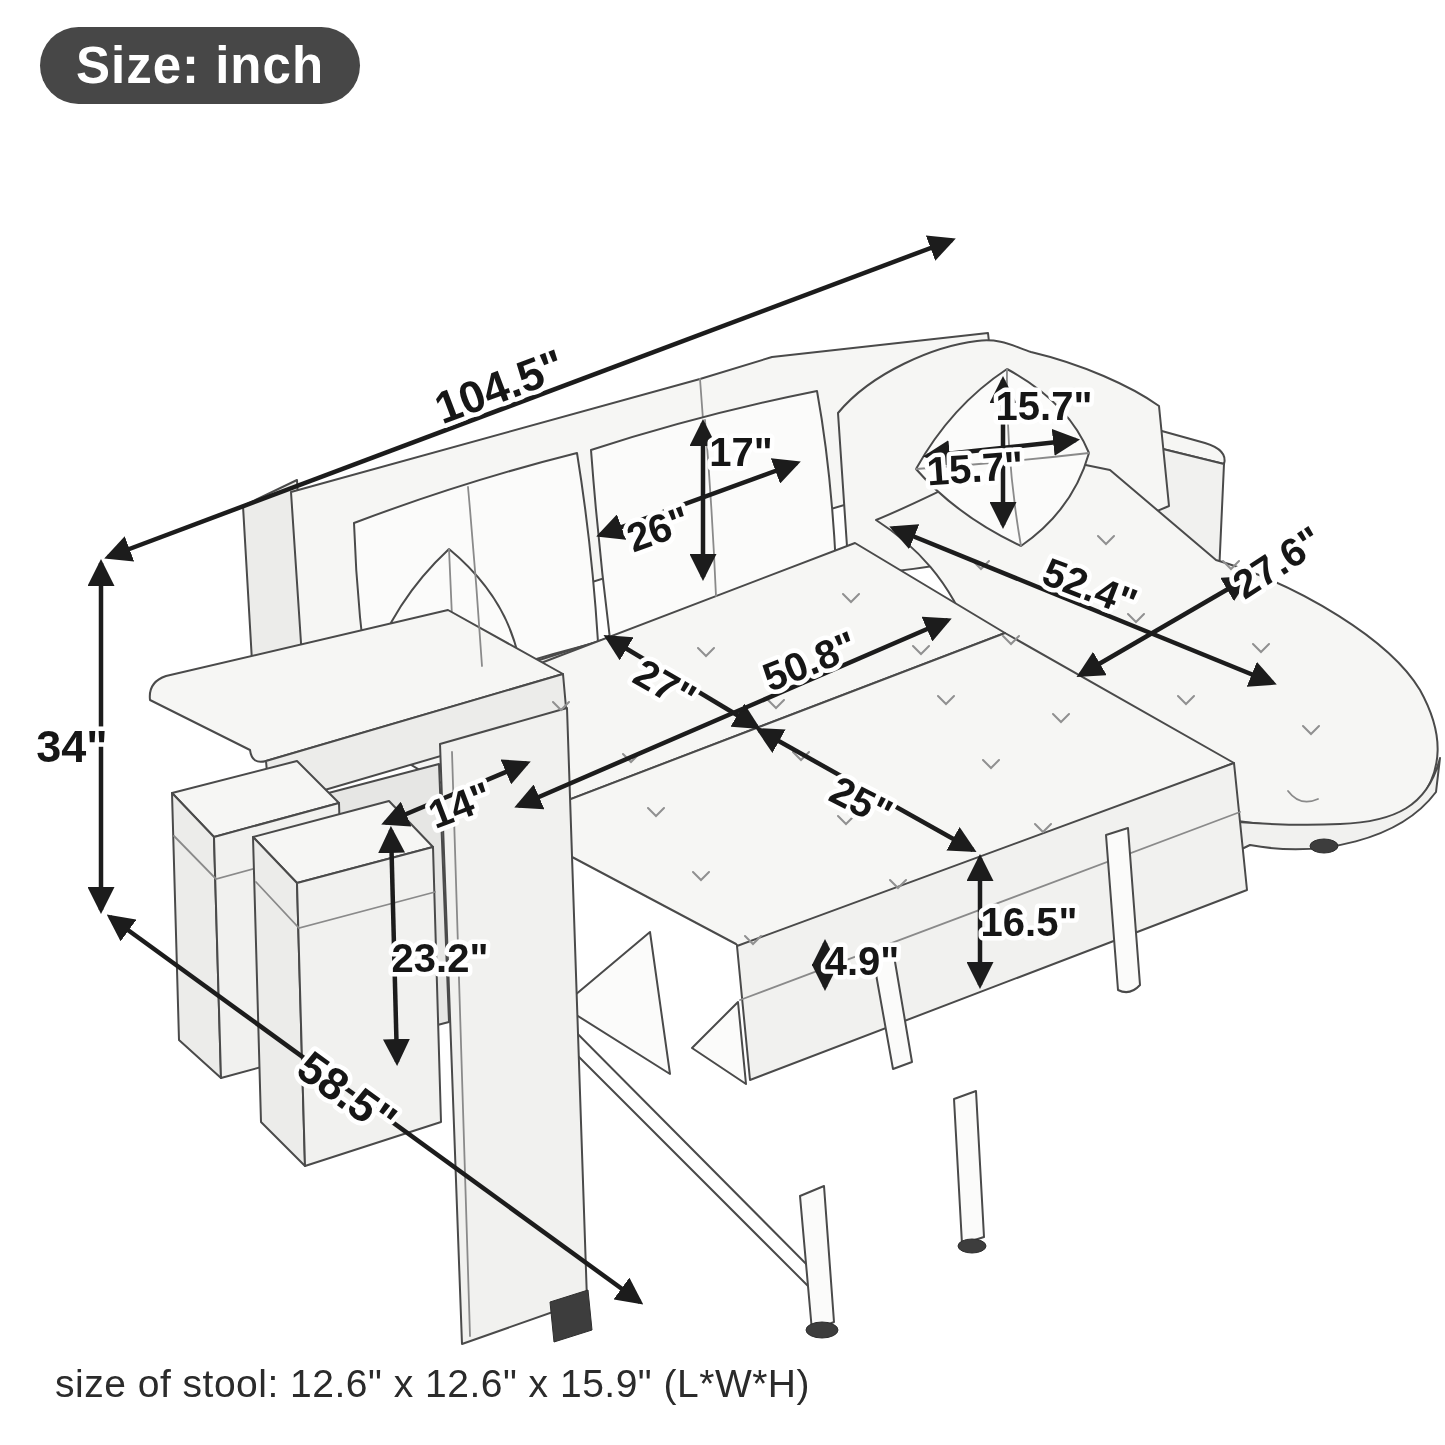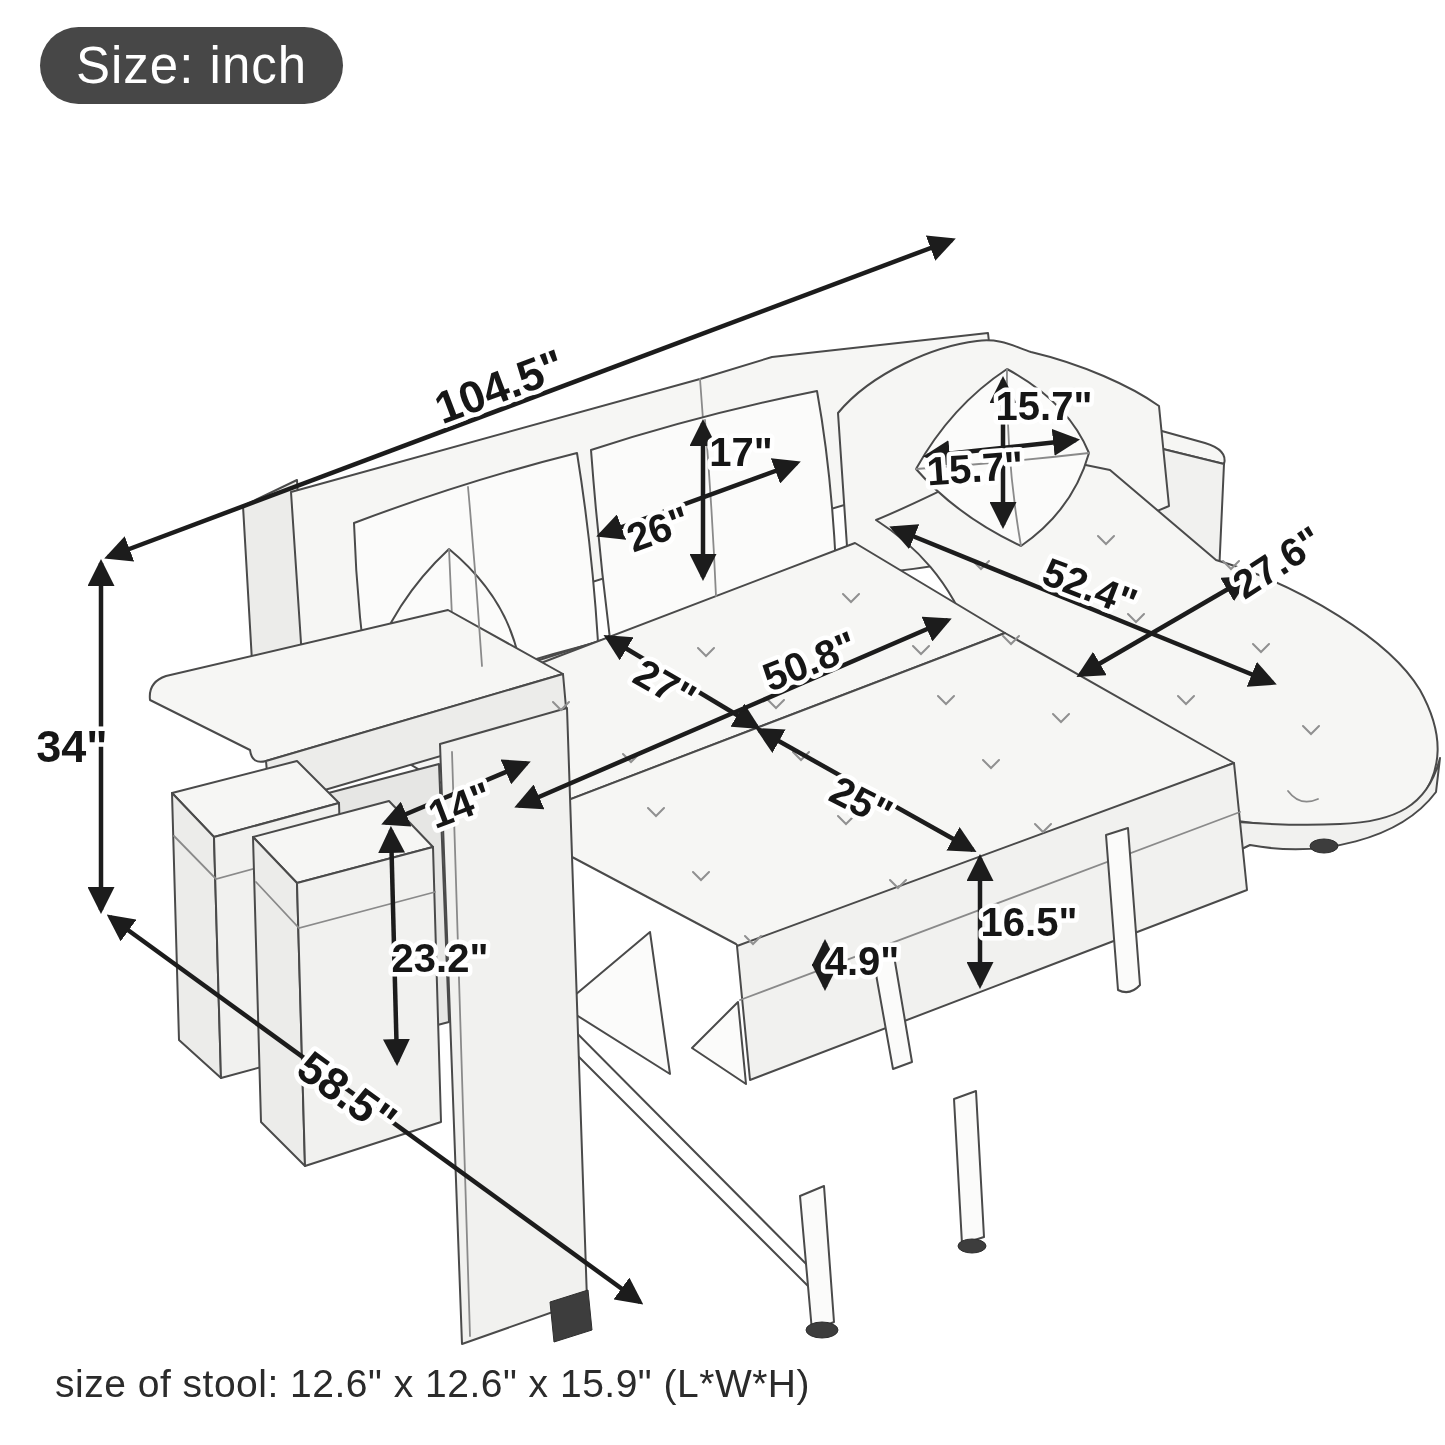--- a/index.html
+++ b/index.html
@@ -1,21 +1,21 @@
 <!DOCTYPE html>
 <html><head>
 <meta charset="utf-8">
 <style>
   html,body{margin:0;padding:0;background:#ffffff;}
   .stage{position:relative;width:1445px;height:1445px;background:#ffffff;overflow:hidden;
          font-family:"Liberation Sans","DejaVu Sans",sans-serif;}
   .stage svg{position:absolute;left:0;top:0;}
   .unit-badge{position:absolute;left:40px;top:27px;height:77px;padding:0 36px;
     background:#474747;border-radius:44px;display:flex;align-items:center;justify-content:center;
-    color:#ffffff;font-size:51px;font-weight:normal;letter-spacing:1px;}
+    color:#ffffff;font-size:51px;font-weight:bold;letter-spacing:1px;}
   .stool-note{position:absolute;left:55px;top:1362px;color:#2b2b2b;font-size:39px;
     font-weight:400;letter-spacing:0.5px;}
   
   .sk{stroke:#4a4a4a;stroke-width:2;stroke-linejoin:round;stroke-linecap:round;}
   .f-top{fill:#f6f6f4;}
   .f-side{fill:#ececea;}
   .f-front{fill:#f1f1ef;}
   .f-dark{fill:#e6e6e4;}
   .f-white{fill:#fbfbfa;}
   .f-none{fill:none;}

